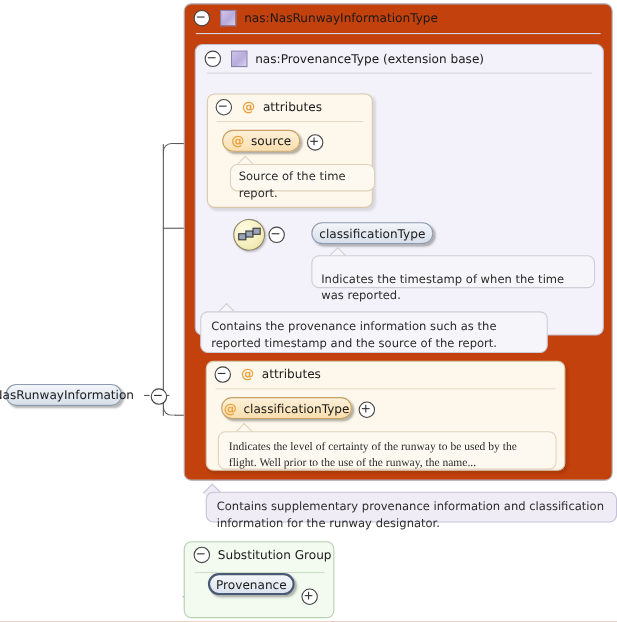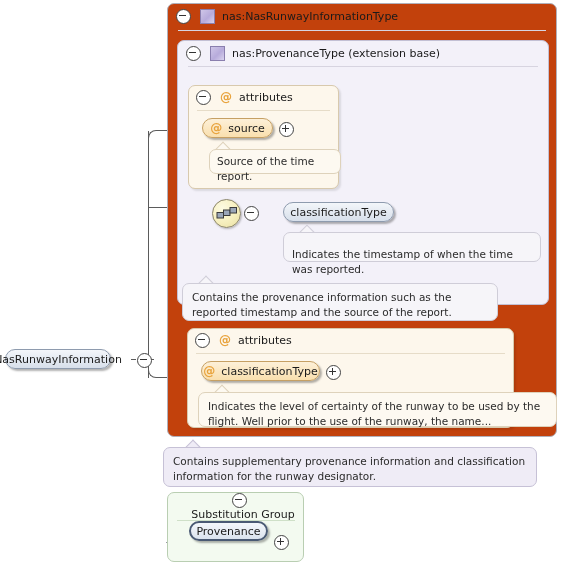--- a/index.html
+++ b/index.html
@@ -307,29 +307,29 @@
     </div>
     <div class="hdr-rule warm" style="left:8px; top:24px; width:309px;"></div>
 
     <div class="pill pill-attr" style="left:13px; top:32px; width:119px;">
       <span class="icon-at">@</span>
       <span>classificationType</span>
     </div>
     <div class="toggle toggle-abs plus" style="left:138px; top:36px;"></div>
 
     <div class="note-tip warm" style="left:28px; top:58px;"></div>
-    <div class="note note-warm" style="left:10px; top:63px; width:359px; height:35px;">Indicates the level of certainty of the runway to be used by the flight. Well prior to the use of the runway, the name...</div>
+    <div class="note note-warm" style="left:10px; top:63px; width:308px; height:35px;font-family:Liberation Serif, serif;">Indicates the level of certainty of the runway to be used by the flight. Well prior to the use of the runway, the name...</div>
   </div>
 </div>
 
 <div class="note-tip lav" style="left:187px; top:442px;"></div>
-<div class="note note-lav" style="left:163px; top:447px; width:374px; height:40px;">Contains supplementary provenance information and classification information for the runway designator.</div>
+<div class="note note-lav" style="left:187px; top:447px; width:374px; height:28px;">Contains supplementary provenance information and classification information for the runway designator.</div>
 
 <div class="box box-subst" style="left:167px; top:492px; width:137px; height:70px;">
-  <div class="hdr" style="height:22px; padding-left:8px;flex-direction:column;">
+  <div class="hdr" style="height:22px; padding-left:8px;">
     <span class="toggle"></span>
     <span class="hdr-label">Substitution Group</span>
   </div>
   <div class="hdr-rule green" style="left:9px; top:27px; width:118px;"></div>
 
   <div class="pill pill-elem subst" style="left:21px; top:28px; width:79px;">
     <span>Provenance</span>
   </div>
   <div class="toggle toggle-abs plus" style="left:106px; top:42px;"></div>
 </div>

